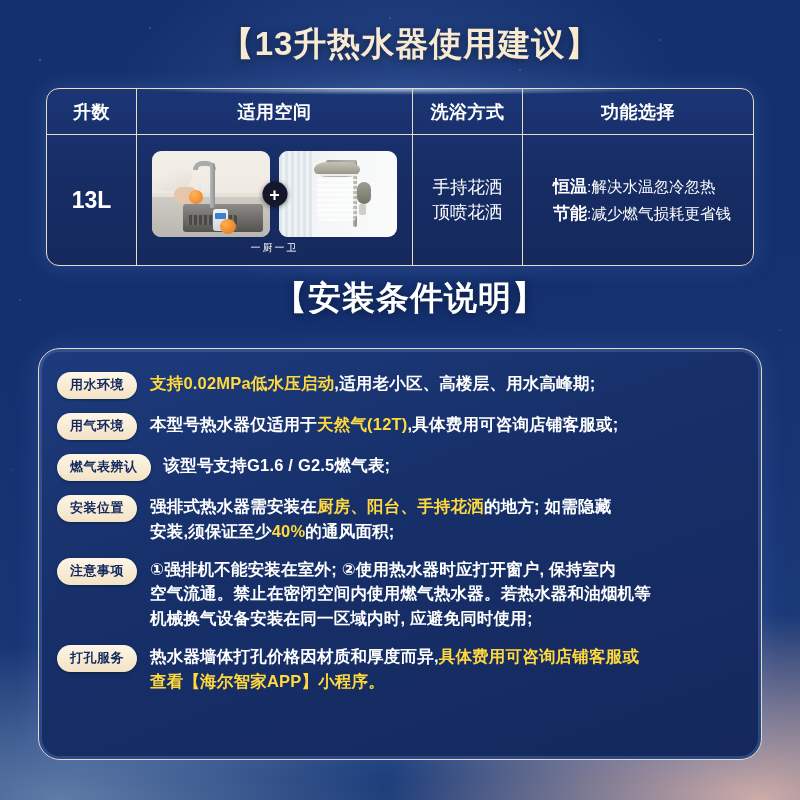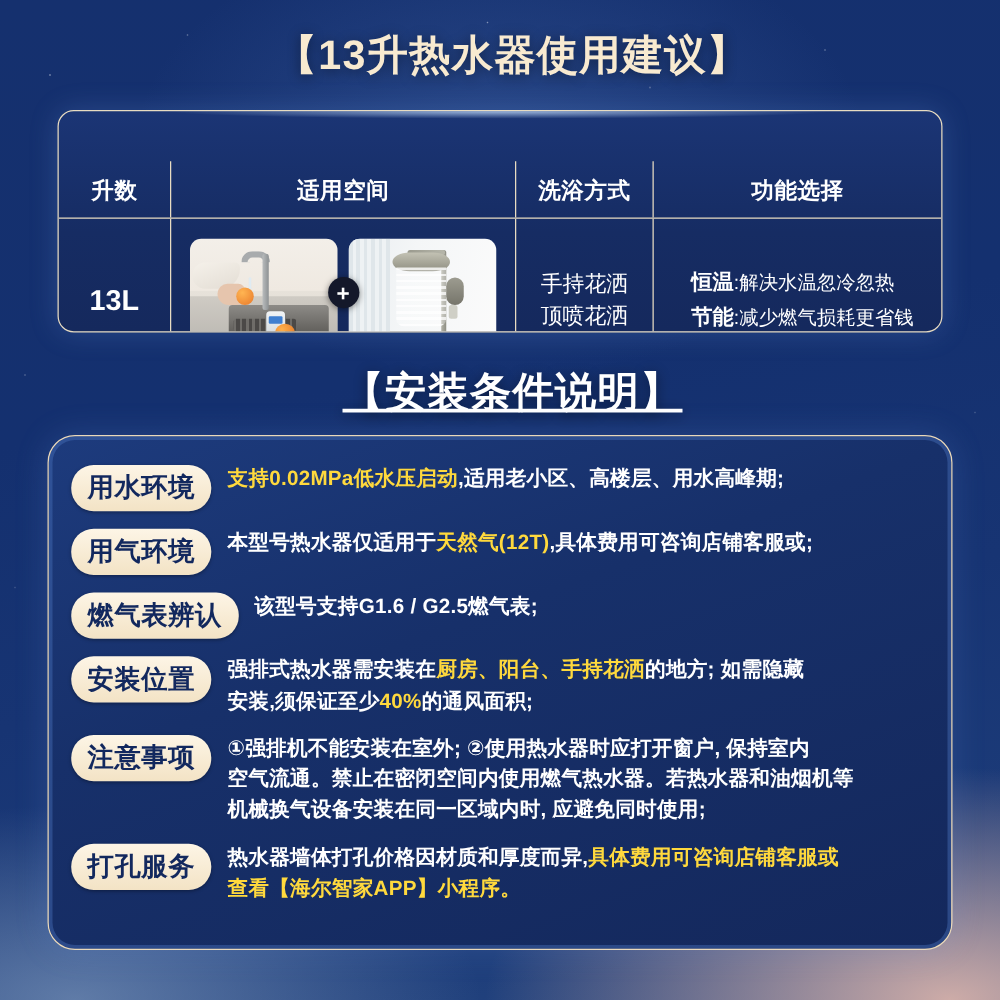--- a/index.html
+++ b/index.html
@@ -45,40 +45,39 @@
     position:absolute; left:0; right:0;
     text-align:center;
     font-size:33px; font-weight:bold;
     letter-spacing:1px;
     color:#ffffff;
     text-shadow:0 2px 10px rgba(0,0,0,.45);
     white-space:nowrap;
     padding-left:20px;
   }
   #title-1 { top:22px; color:#f8ead0; }
-  #title-2 { top:292px;text-decoration:underline; }
+  #title-2 { top:276px; }
 
   
   #spec-table {
     position:absolute; left:46px; top:88px;
     width:708px; height:178px;
     border:1.5px solid #e8dcc2;
     border-radius:13px;
     background:linear-gradient(180deg, #1b3575 0%, #162c63 55%, #15295d 100%);
     box-shadow:0 0 22px rgba(120,160,230,.22);
     overflow:hidden;
   }
   #spec-table::before{
     content:""; position:absolute; left:12%; right:12%; top:-6px; height:12px;
     background:radial-gradient(ellipse at center, rgba(200,225,255,.75), rgba(0,0,0,0) 70%);
   }
   .tbl-head {
     display:flex; height:46px;
     border-bottom:1.5px solid #e8dcc2;
-    margin-top:40px;
   }
   .tbl-head .th {
     display:flex; align-items:center; justify-content:center;
     color:#fff; font-size:18px; font-weight:bold; letter-spacing:.5px;
     border-right:1.5px solid #e8dcc2;
   }
   .tbl-head .th:last-child { border-right:none; }
   .tbl-body { display:flex; height:130px; }
   .tbl-body .td {
     display:flex; align-items:center; justify-content:center;
@@ -156,21 +155,21 @@
     background:linear-gradient(160deg, #1d3b7d 0%, #17306a 40%, #14285c 100%);
     box-shadow:inset 0 0 0 3px rgba(70,110,185,.45), 0 0 26px rgba(110,150,225,.20);
     padding:22px 20px 16px 18px;
     display:flex; flex-direction:column; gap:13px;
   }
   .cond-row { display:flex; align-items:flex-start; gap:13px; }
   .pill {
     flex:0 0 auto;
     background:linear-gradient(180deg,#fdf5e6,#f3e3c5);
     color:#12285e;
-    font-size:21px; font-weight:bold; letter-spacing:.5px;
+    font-size:13px; font-weight:bold; letter-spacing:.5px;
     padding:4px 13px 5px;
     border-radius:18px;
     white-space:nowrap;
     box-shadow:0 1px 3px rgba(0,0,0,.35);
     margin-top:1px;
   }
   .cond-text {
     color:#ffffff; font-size:16.5px; font-weight:bold;
     line-height:1.5; letter-spacing:.2px;
   }

